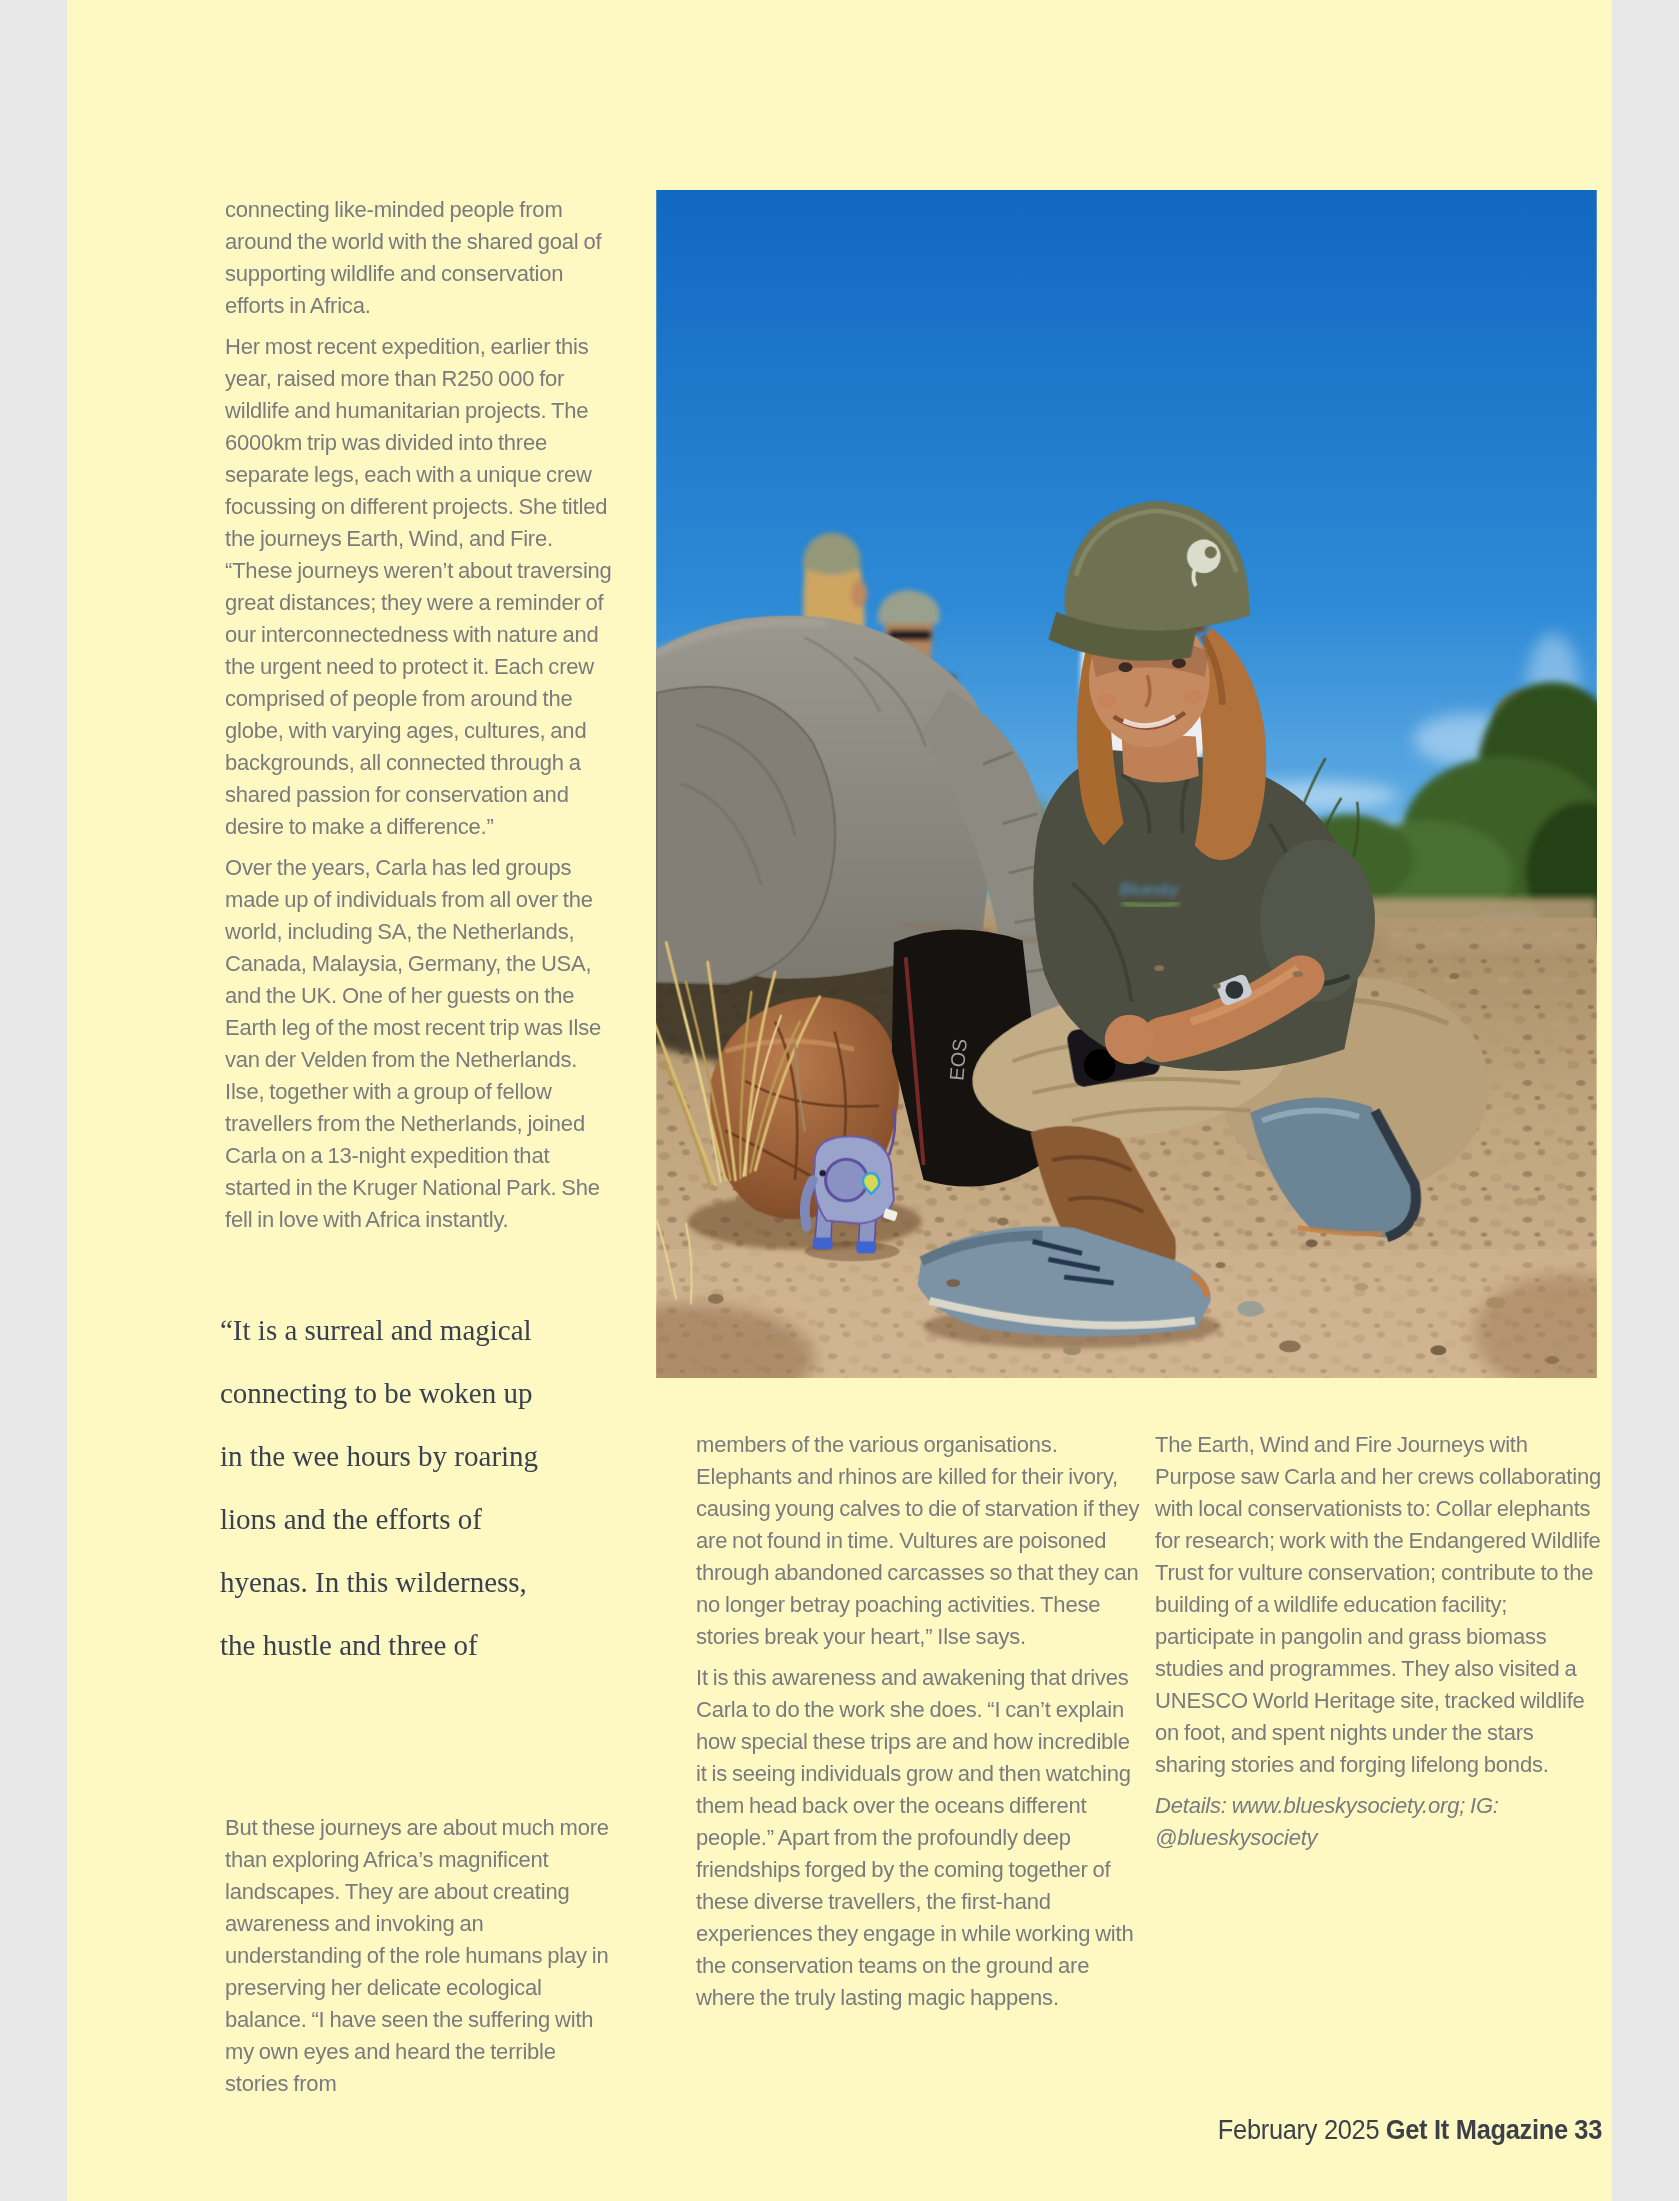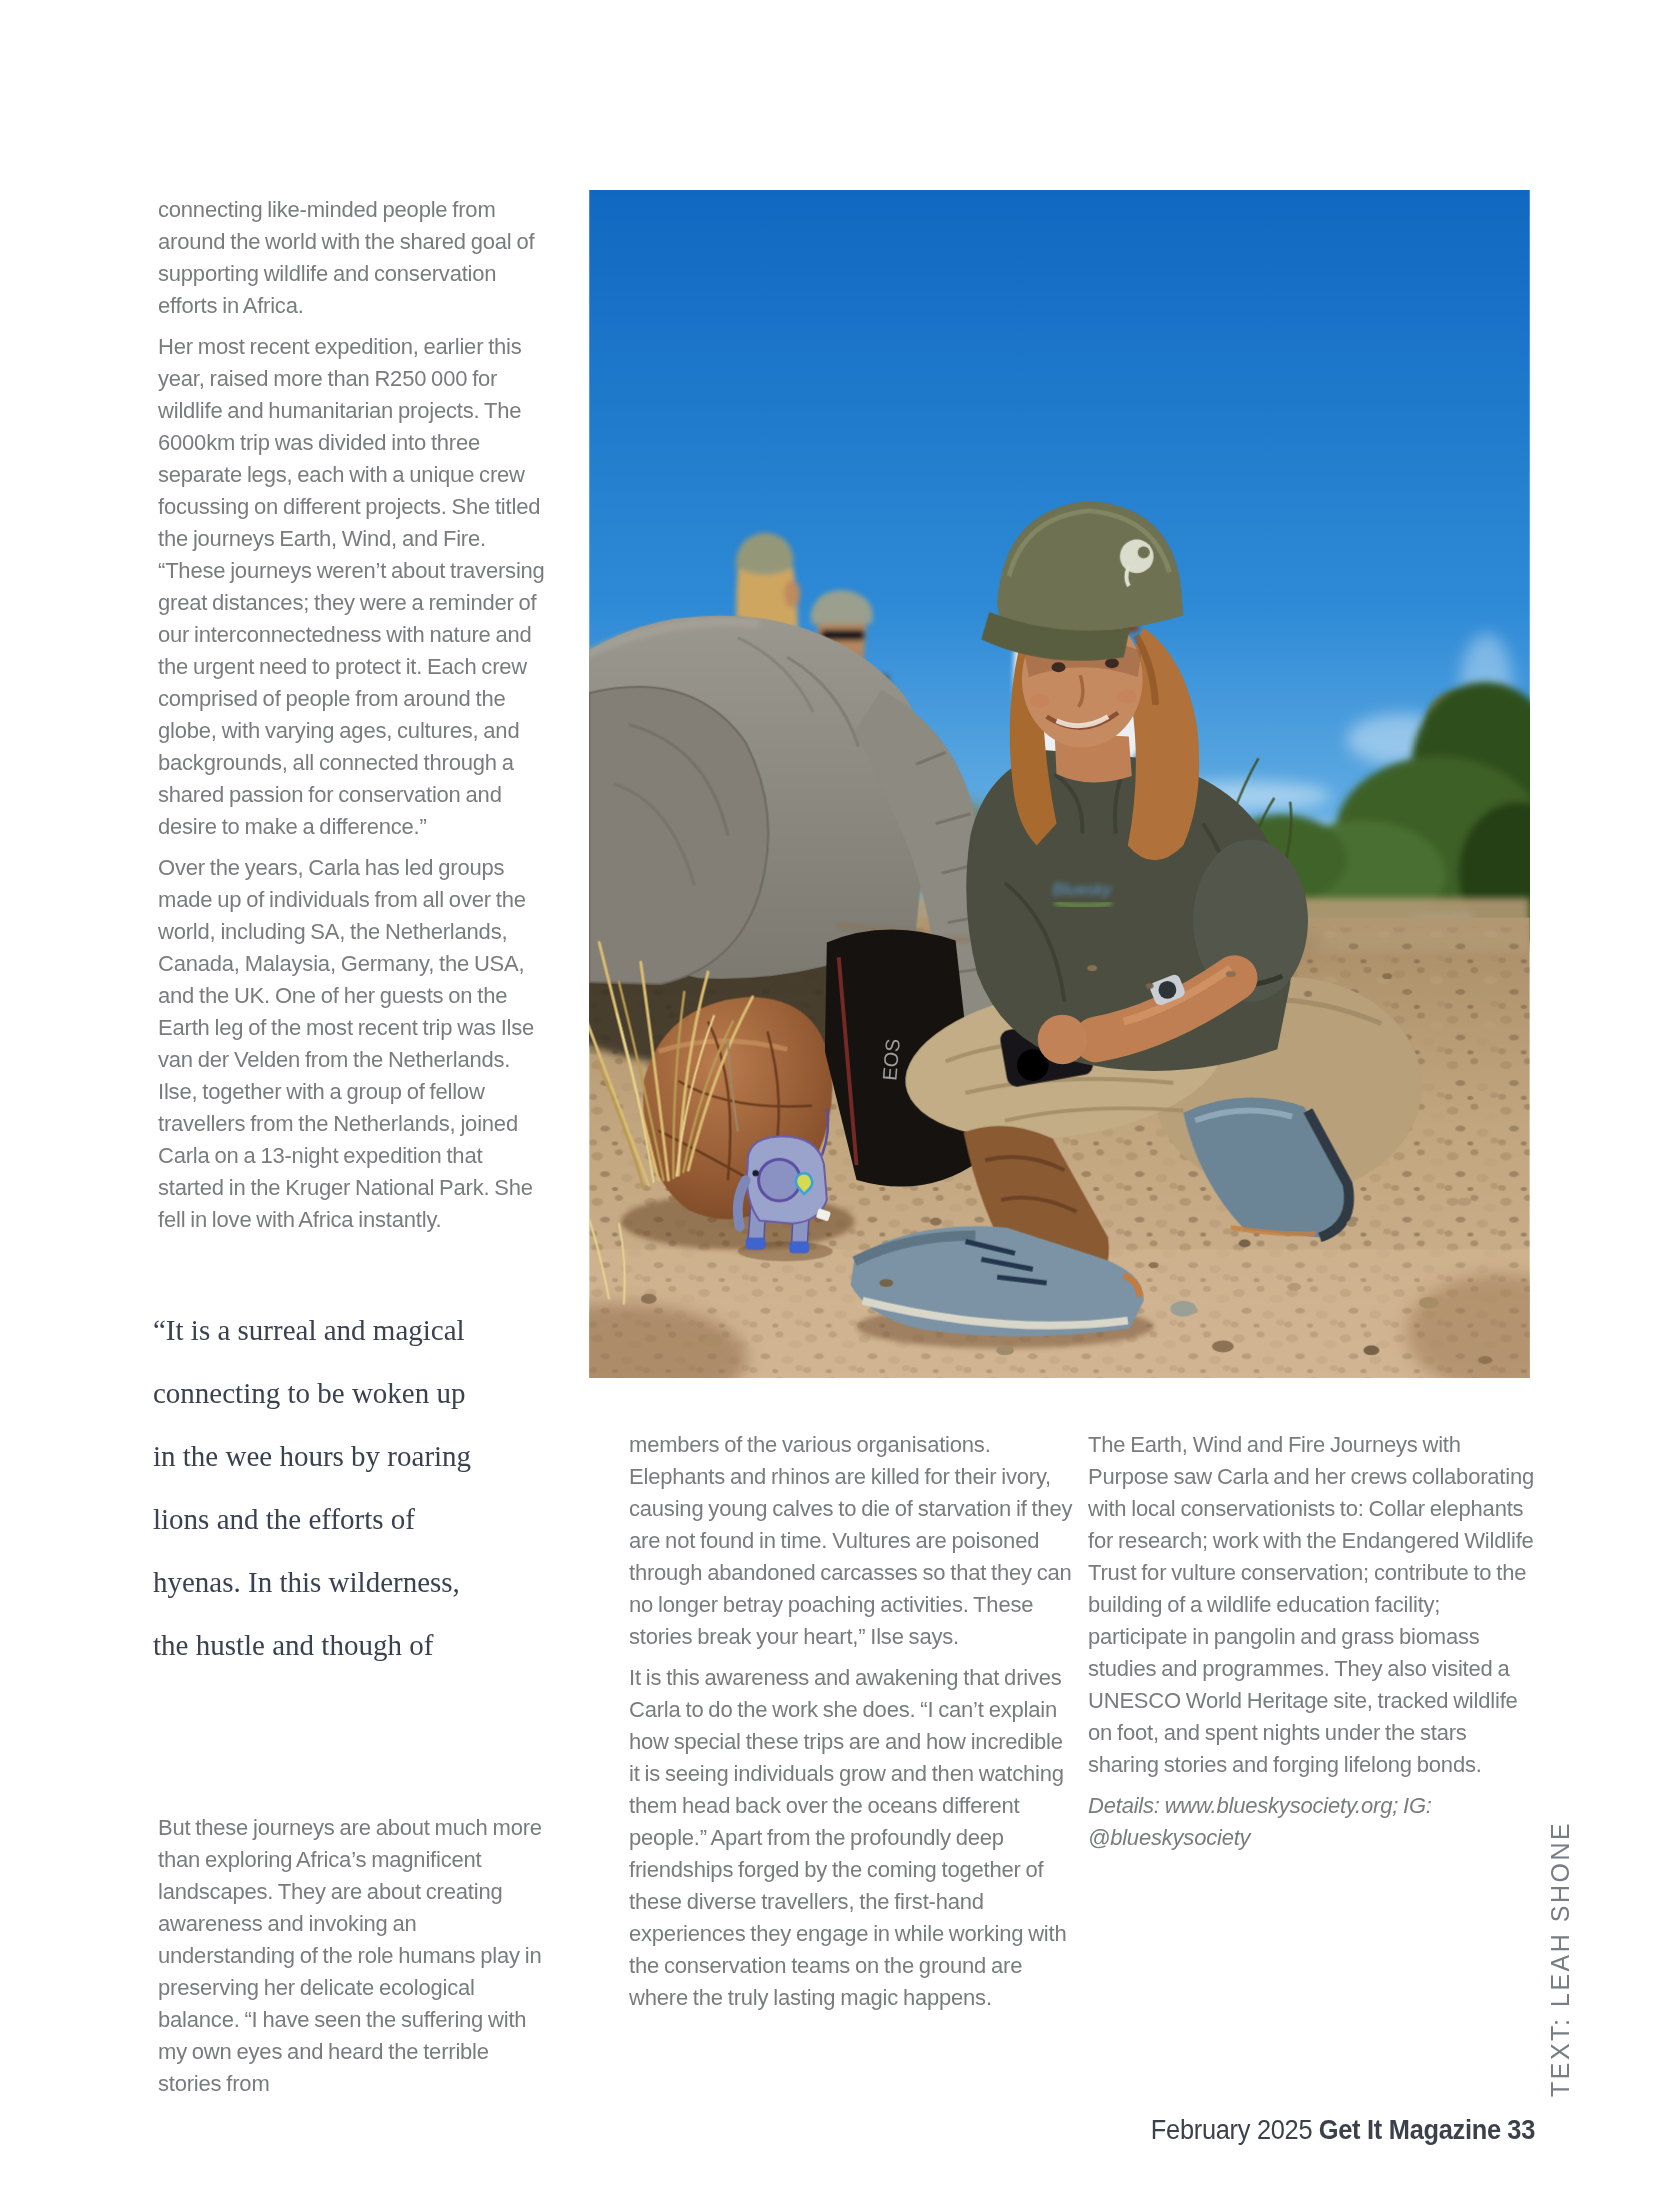--- a/index.html
+++ b/index.html
@@ -1,17 +1,17 @@
 <!DOCTYPE html>
 <html><head>
 <meta charset="utf-8">
 <style>
   html,body{margin:0;padding:0;background:#e8e8e8;}
   .page{
-    position:relative;width:1679px;height:2202px;background:#ffffff;
+    position:relative;width:1545px;height:2202px;background:#fef9c3;
     font-family:"Liberation Sans",sans-serif;overflow:hidden;margin:0 auto;
   }
   .bodycol{position:absolute;font-size:22px;line-height:32px;color:#7a7b7e;
     letter-spacing:-0.2px;word-spacing:-1px;text-align:left;}
   .bodycol p{margin:0 0 9px 0;}
   .col-intro{left:158px;top:194px;width:394px;}
   .col-leftbottom{left:158px;top:1812px;width:394px;}
   .col-middle{left:629px;top:1429px;width:447px;}
   .col-right{left:1088px;top:1429px;width:447px;}
   .details-line{font-style:italic;}
@@ -350,21 +350,21 @@
       </g>
     </svg>
   </figure>
 
   <blockquote class="pullquote" style="margin:0;">
     <div>“It is a surreal and magical</div>
     <div>connecting to be woken up</div>
     <div>in the wee hours by roaring</div>
     <div>lions and the efforts of</div>
     <div>hyenas. In this wilderness,</div>
-    <div>the hustle and though of</div>
+    <div>the hustle and three of</div>
   </blockquote>
 
   <section class="bodycol col-leftbottom">
     <p>But these journeys are about much more than exploring Africa’s magnificent landscapes. They are about creating awareness and invoking an understanding of the role humans play in preserving her delicate ecological balance. “I have seen the suffering with my own eyes and heard the terrible stories from</p>
   </section>
 
   <section class="bodycol col-middle">
     <p>members of the various organisations. Elephants and rhinos are killed for their ivory, causing young calves to die of starvation if they are not found in time. Vultures are poisoned through abandoned carcasses so that they can no longer betray poaching activities. These stories break your heart,” Ilse says.</p>
     <p>It is this awareness and awakening that drives Carla to do the work she does. “I can’t explain how special these trips are and how incredible it is seeing individuals grow and then watching them head back over the oceans different people.” Apart from the profoundly deep friendships forged by the coming together of these diverse travellers, the first-hand experiences they engage in while working with the conservation teams on the ground are where the truly lasting magic happens.</p>
   </section>

